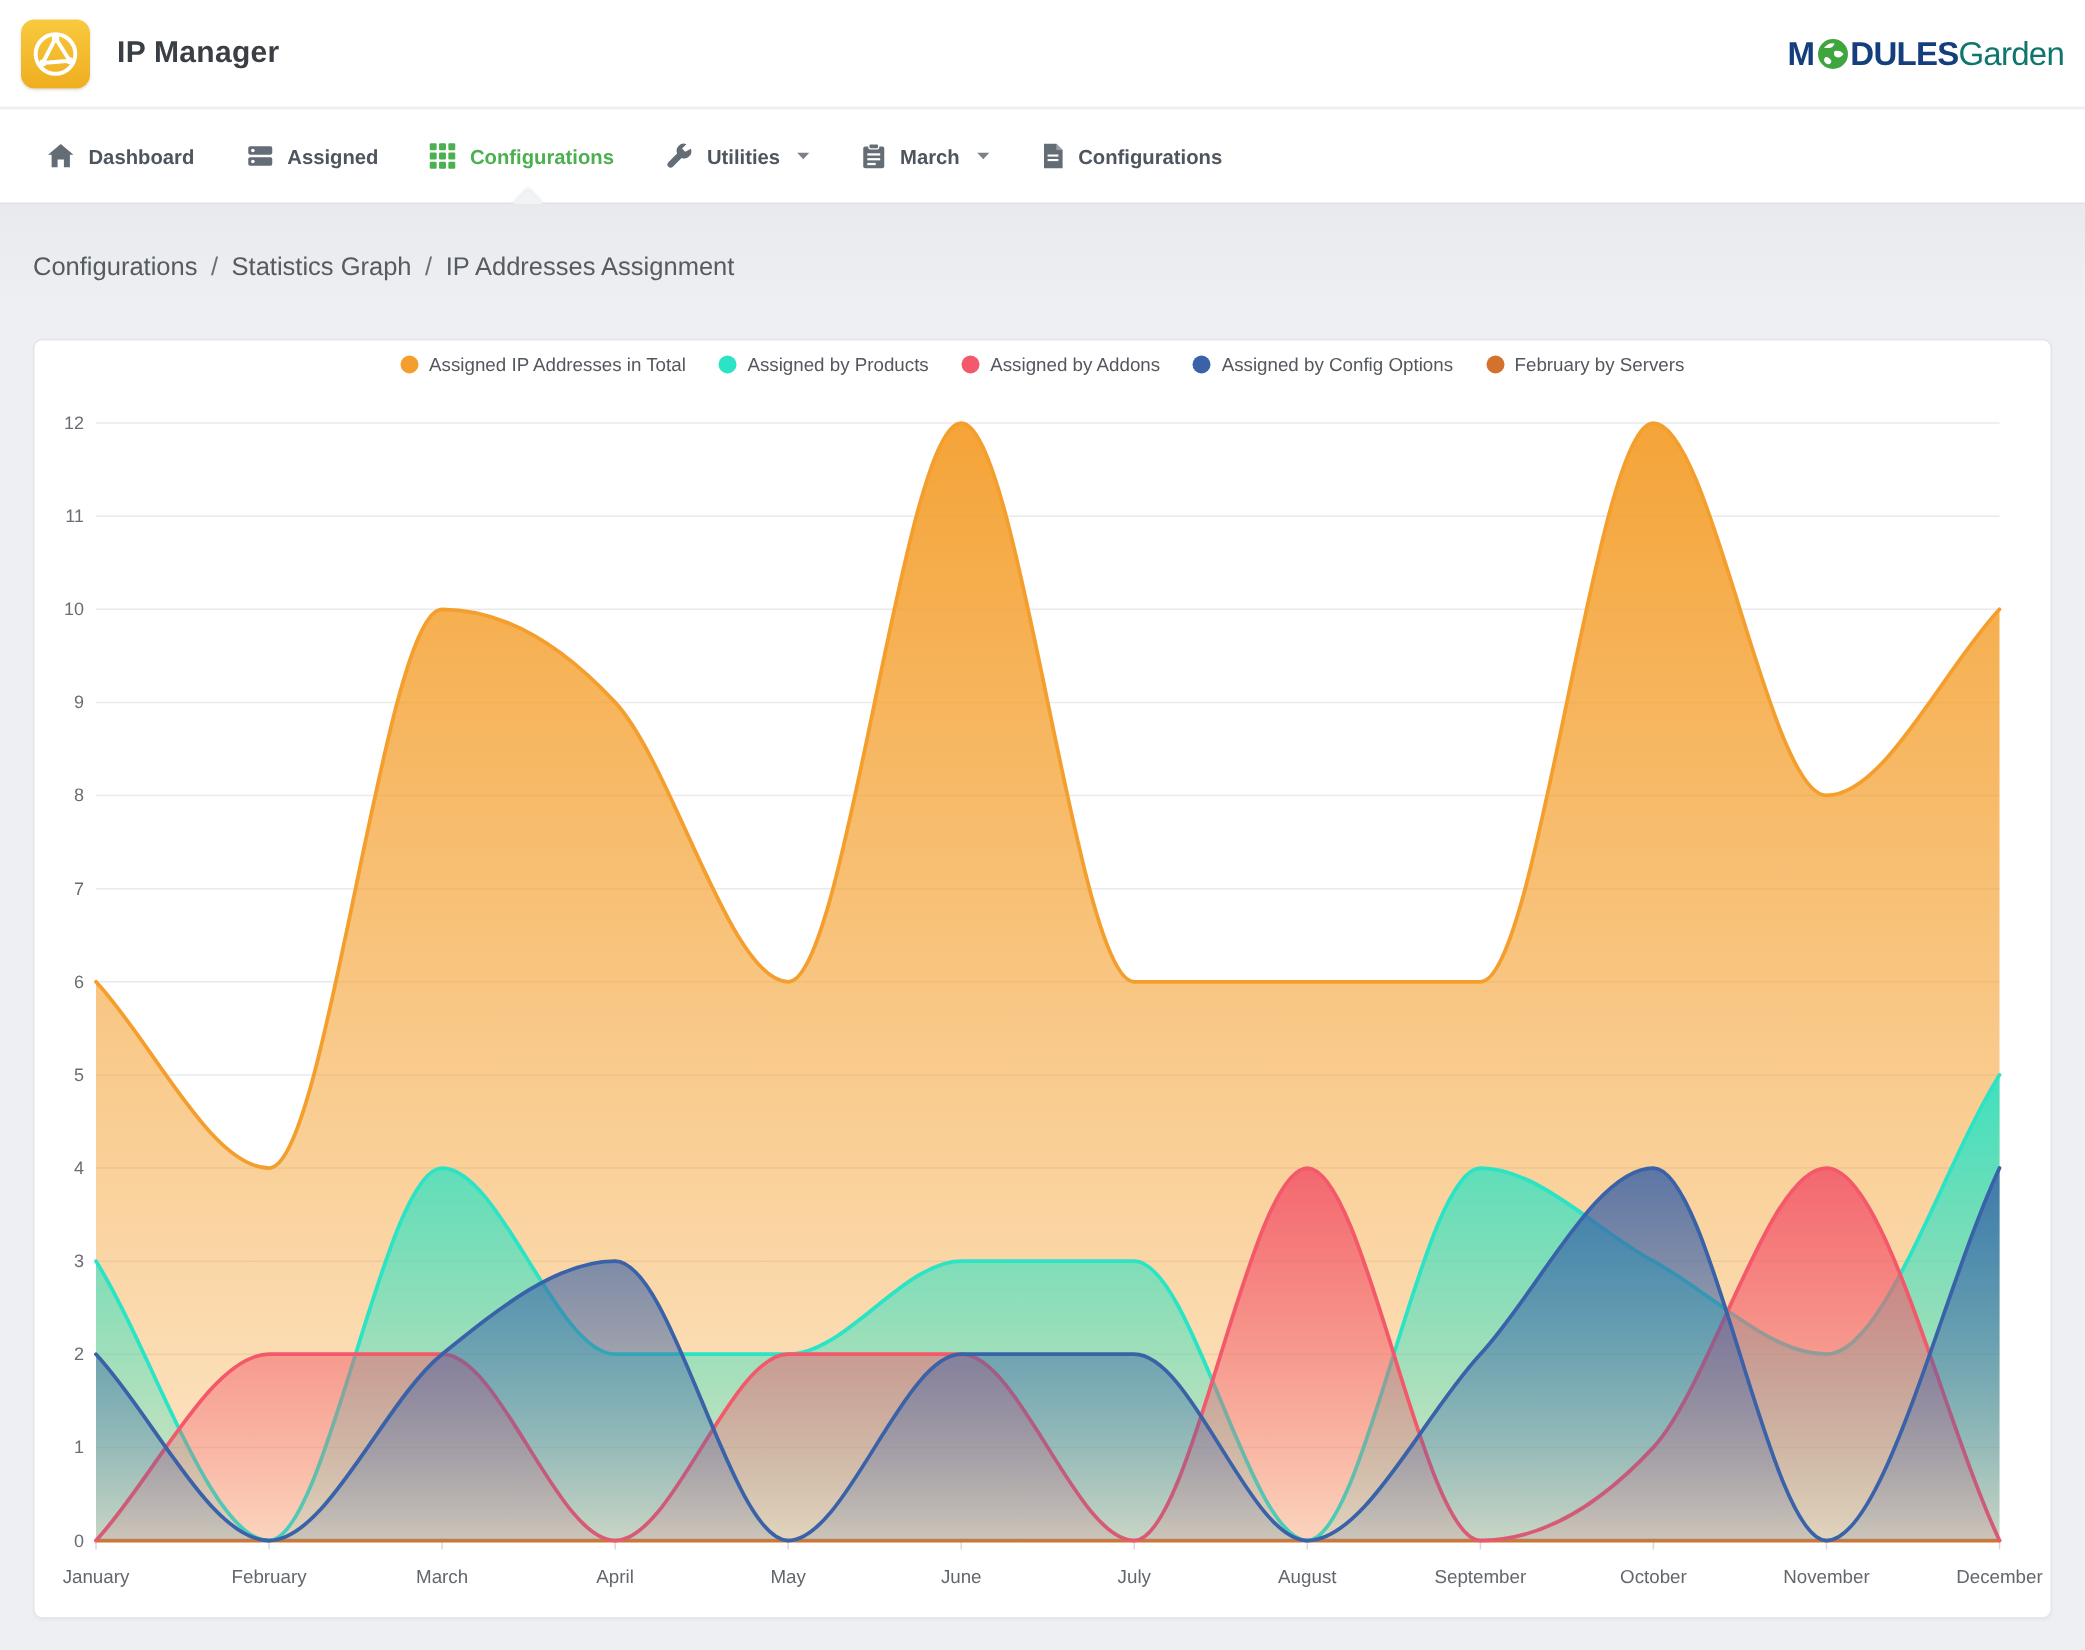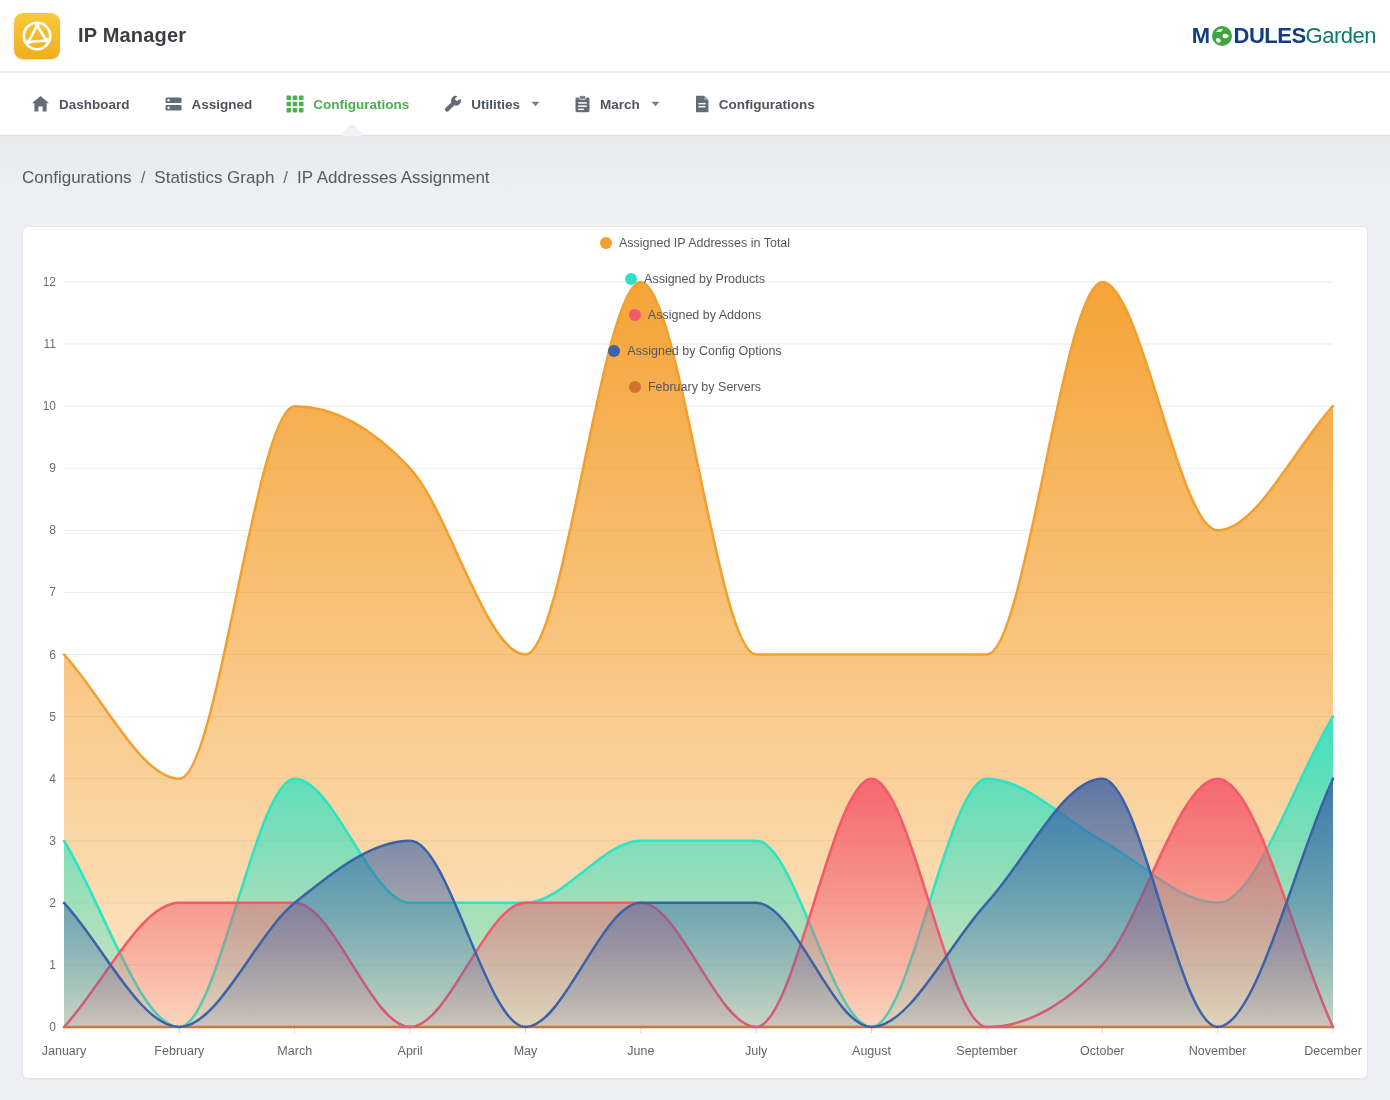--- a/index.html
+++ b/index.html
@@ -39,21 +39,21 @@
     filter:drop-shadow(0 -1px 1px rgba(0,0,0,.10)); }
   .breadcrumb { position:absolute; left:22px; top:32px; font-size:17px; color:#565b62; }
   .breadcrumb .sep { margin:0 9px; color:#6a6f76; }
   .breadcrumb .crumb { color:#565b62; text-decoration:none; }
 
   
   .card { position:absolute; left:22px; top:90px; width:1346px; height:853px;
     background:#ffffff; border-radius:6px; border:1px solid #e4e6ea;
     box-shadow:0 1px 2px rgba(0,0,0,.04); }
   .legend { position:absolute; left:0; top:9px; width:100%; display:flex;
-    justify-content:center; align-items:center; gap:22px; list-style:none; z-index:2;flex-direction:column; }
+    justify-content:center; align-items:center; gap:22px; list-style:none; z-index:2; }
   .legend li { display:flex; align-items:center; gap:7px; cursor:pointer; }
   .legend .dot { width:12px; height:12px; border-radius:50%; flex:0 0 auto; }
   .legend .legend-label { font-size:12.5px; color:#54585e; }
   #chart { position:absolute; left:0; top:0; display:block; }
 </style>
 </head>
 <body>
 
 <div class="header">
   <div class="app-logo">

